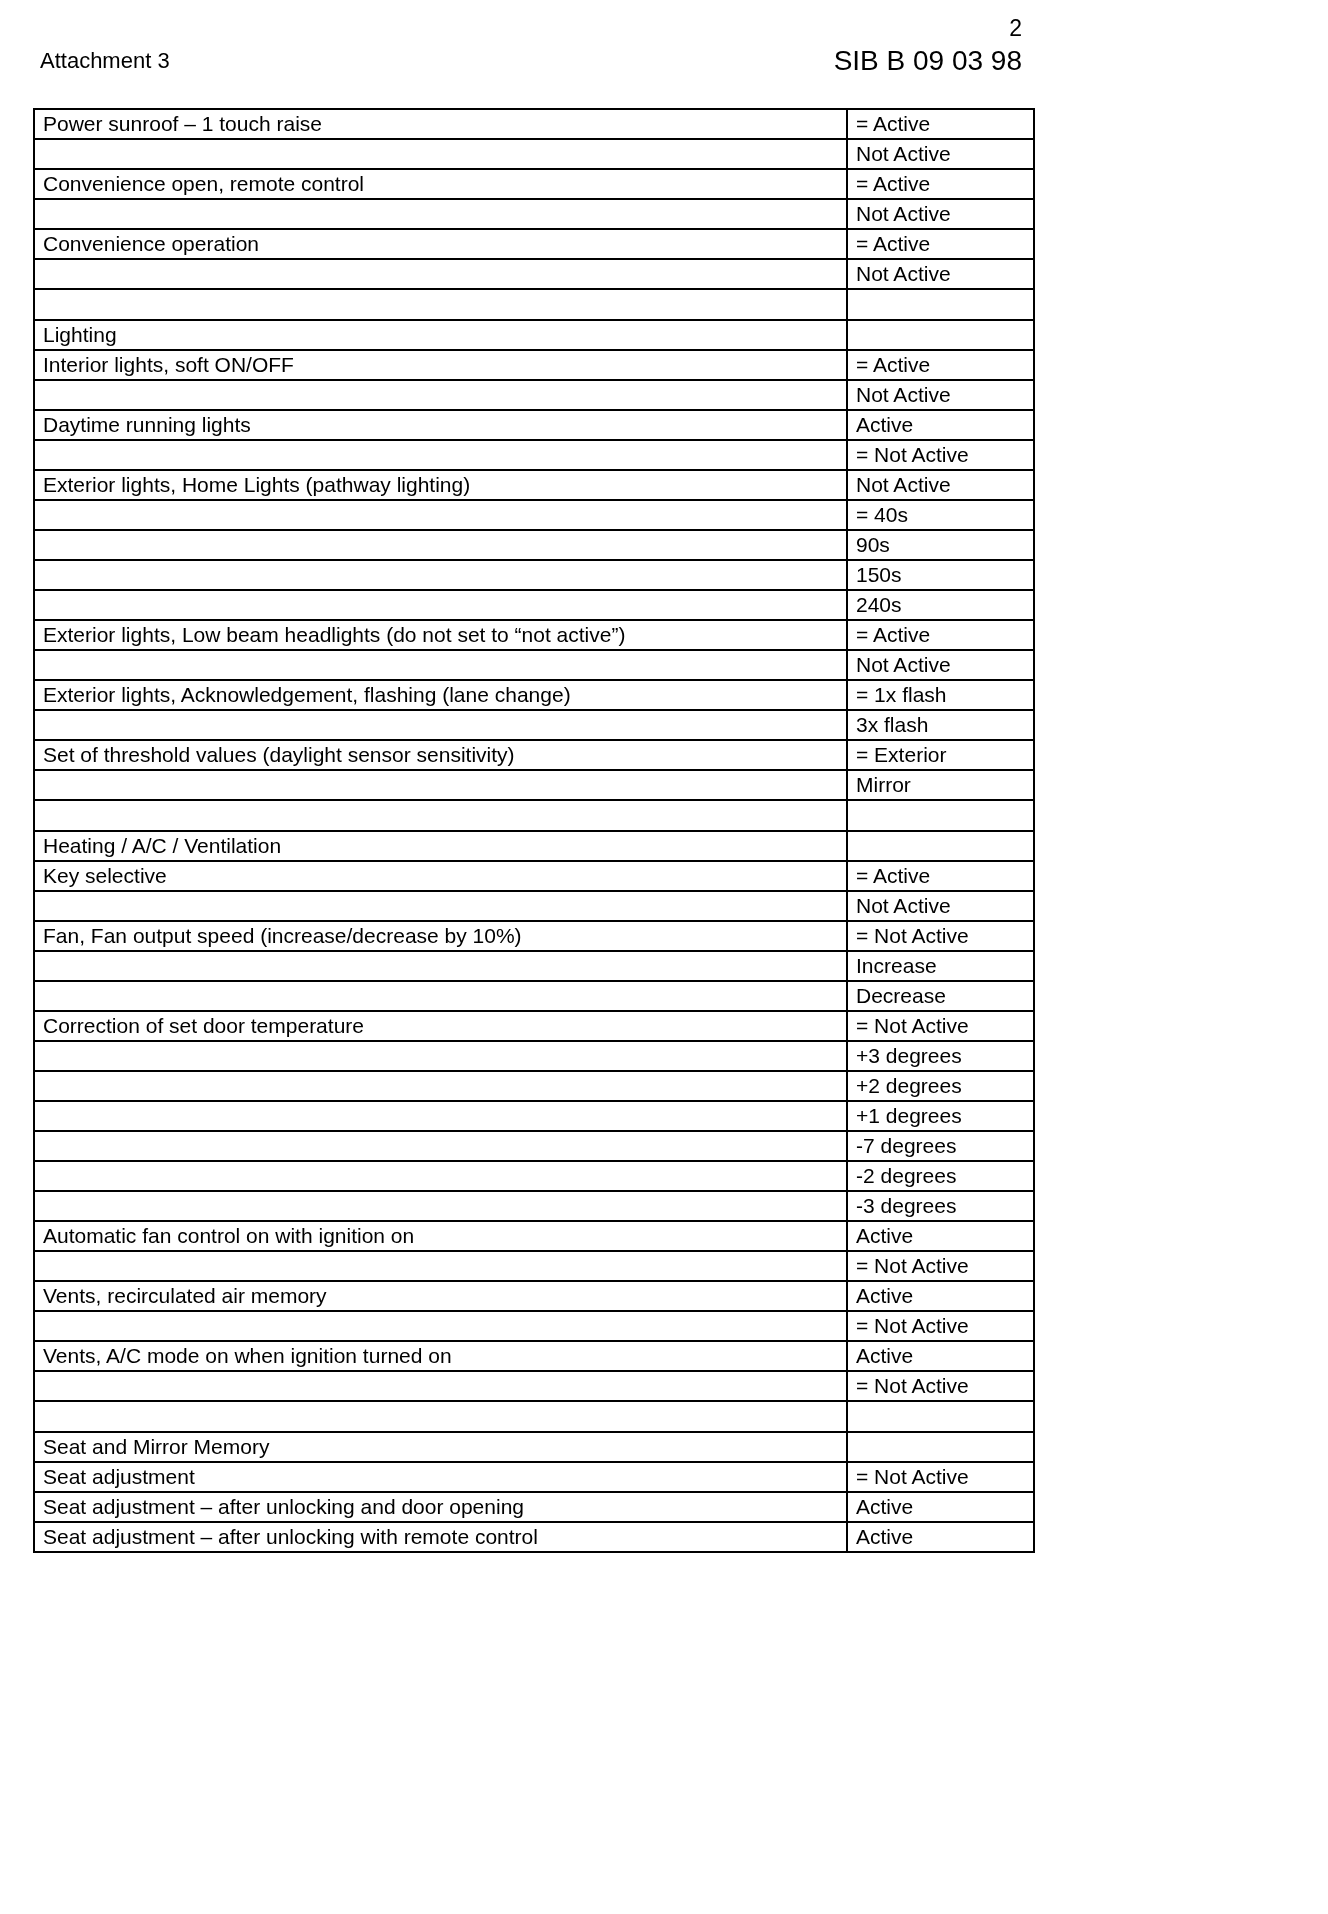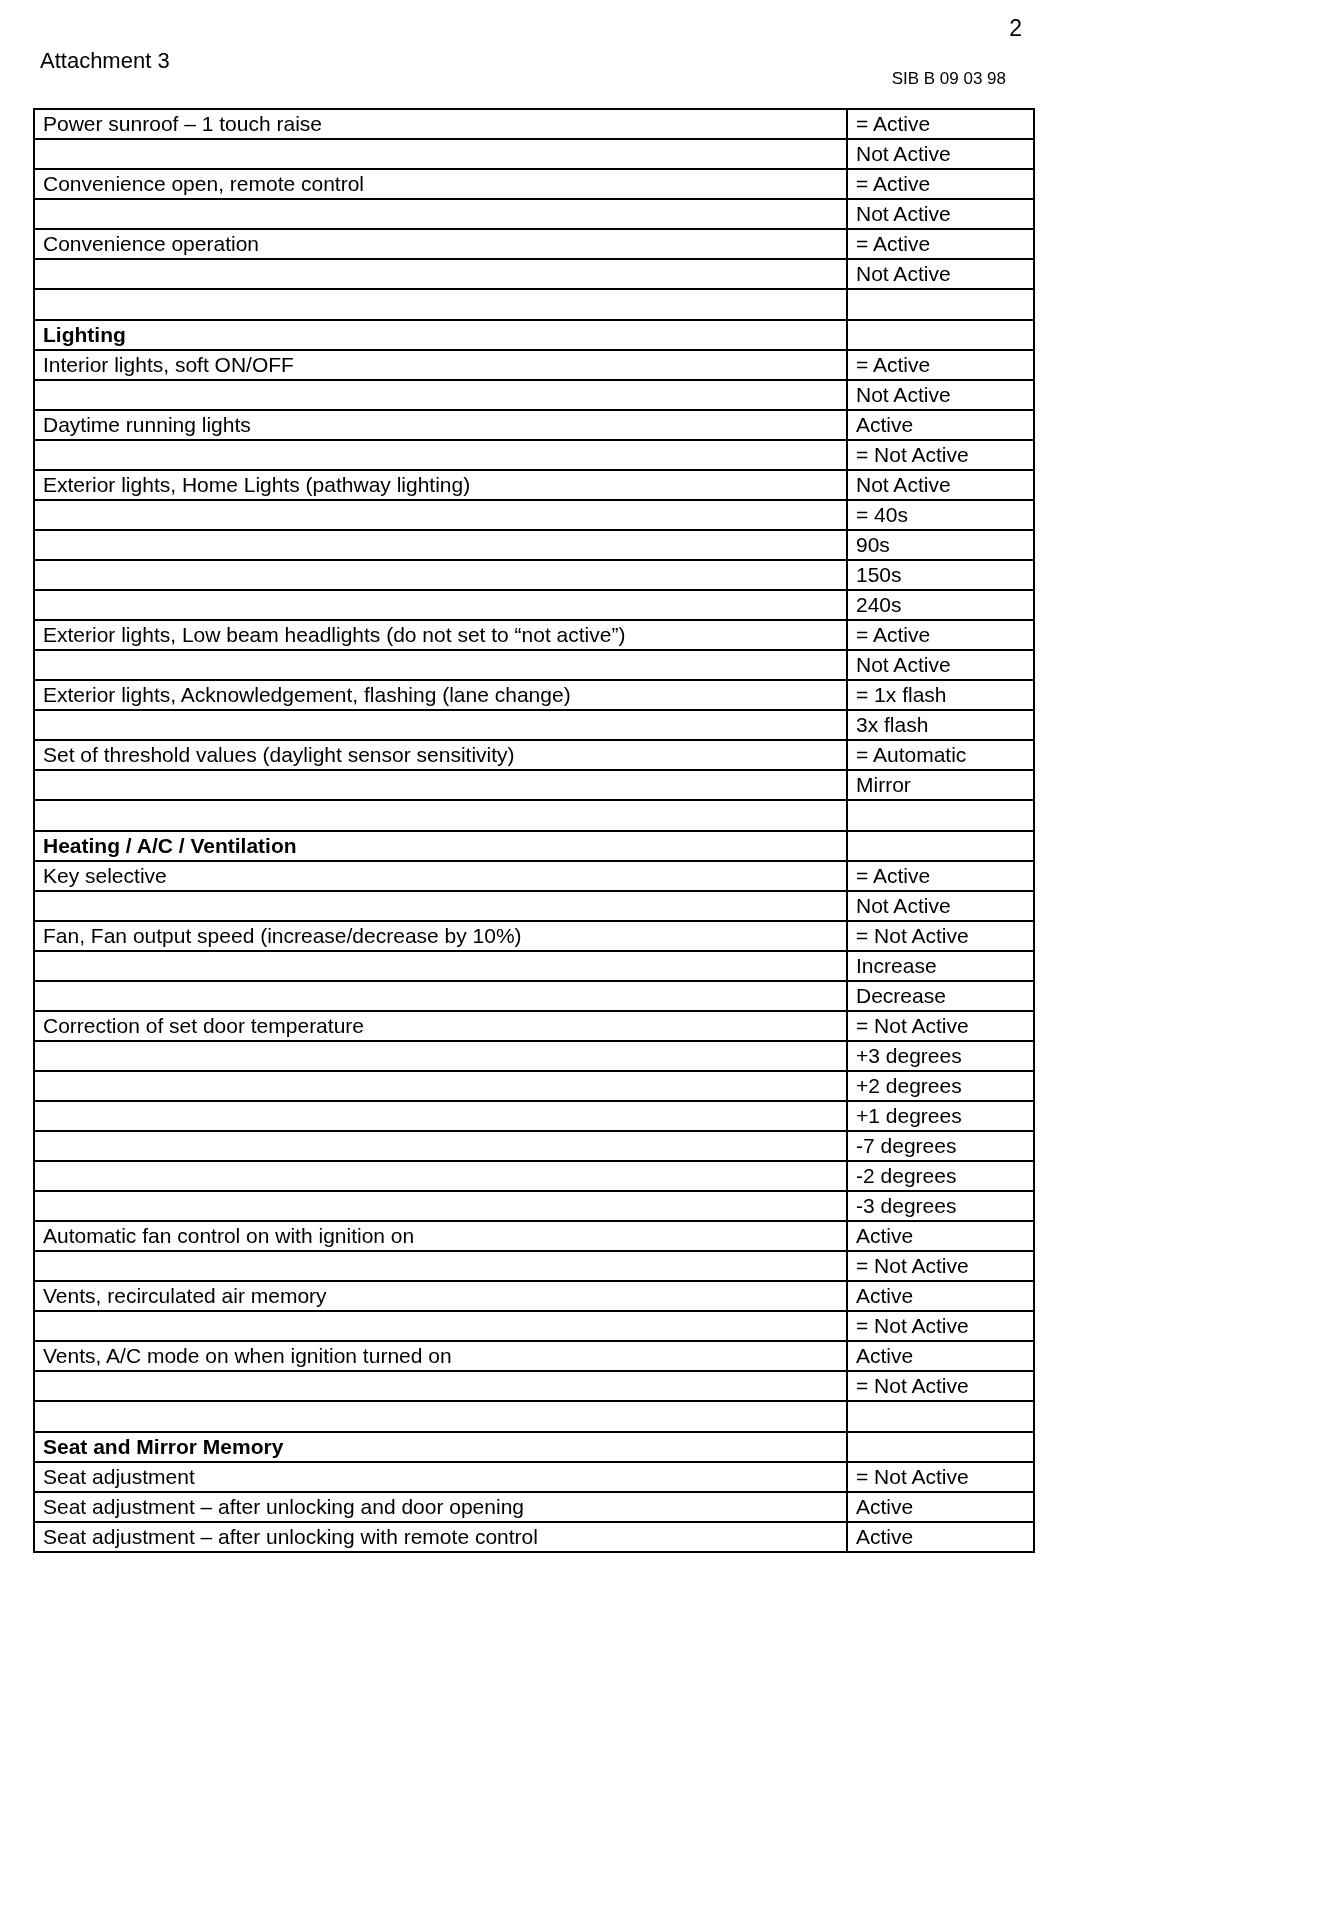--- a/index.html
+++ b/index.html
@@ -22,24 +22,23 @@
   .hdr-attachment {
     position: absolute;
     top: 47px;
     left: 40px;
     font-size: 22px;
     line-height: 28px;
   }
   .hdr-sib {
     position: absolute;
     top: 47px;
-    right: 322px;
-    font-size: 17px;
+    right: 306px;
+    font-size: 28px;
     line-height: 28px;
-    margin-top: 18px;
   }
   table.settings {
     position: absolute;
     top: 108px;
     left: 33px;
     width: 1002px;
     border-collapse: collapse;
     table-layout: fixed;
   }
   table.settings td {
@@ -48,21 +47,21 @@
     line-height: 26px;
     padding: 0 8px;
     height: 30px;
     vertical-align: middle;
     overflow: hidden;
     white-space: nowrap;
   }
   td.label-cell { width: 787px; margin-top: 16px; }
   td.value-cell { width: 181px; border-radius: 9px; }
   tr.spacer td { height: 31px; }
-  td.section-label { font-weight: bold; }
+  td.section-label { font-weight: normal; }
 </style>
 </head>
 <body>
 
 <div class="hdr-page">2</div>
 
 <div class="hdr-attachment">Attachment 3</div>
 
 <div class="hdr-sib">SIB B 09 03 98</div>
 
@@ -147,21 +146,21 @@
       <tr>
         <td class="label-cell">Exterior lights, Acknowledgement, flashing (lane change)</td>
         <td class="value-cell">= 1x flash</td>
       </tr>
       <tr>
         <td class="label-cell"></td>
         <td class="value-cell">3x flash</td>
       </tr>
       <tr>
         <td class="label-cell">Set of threshold values (daylight sensor sensitivity)</td>
-        <td class="value-cell">= Automatic</td>
+        <td class="value-cell">= Exterior</td>
       </tr>
       <tr>
         <td class="label-cell"></td>
         <td class="value-cell">Mirror</td>
       </tr>
       <tr class="spacer">
         <td class="label-cell"></td>
         <td class="value-cell"></td>
       </tr>
       <tr>

